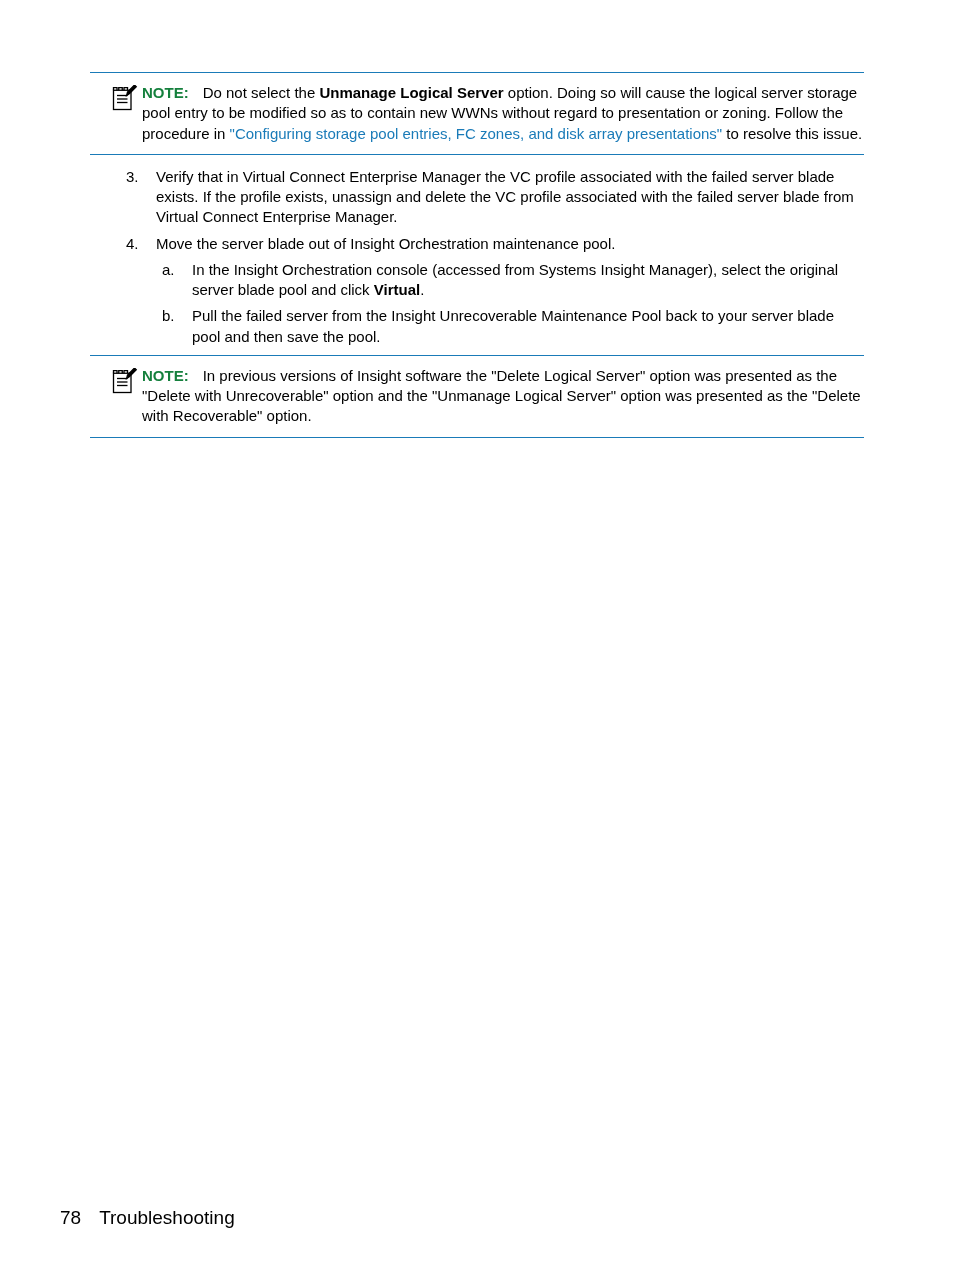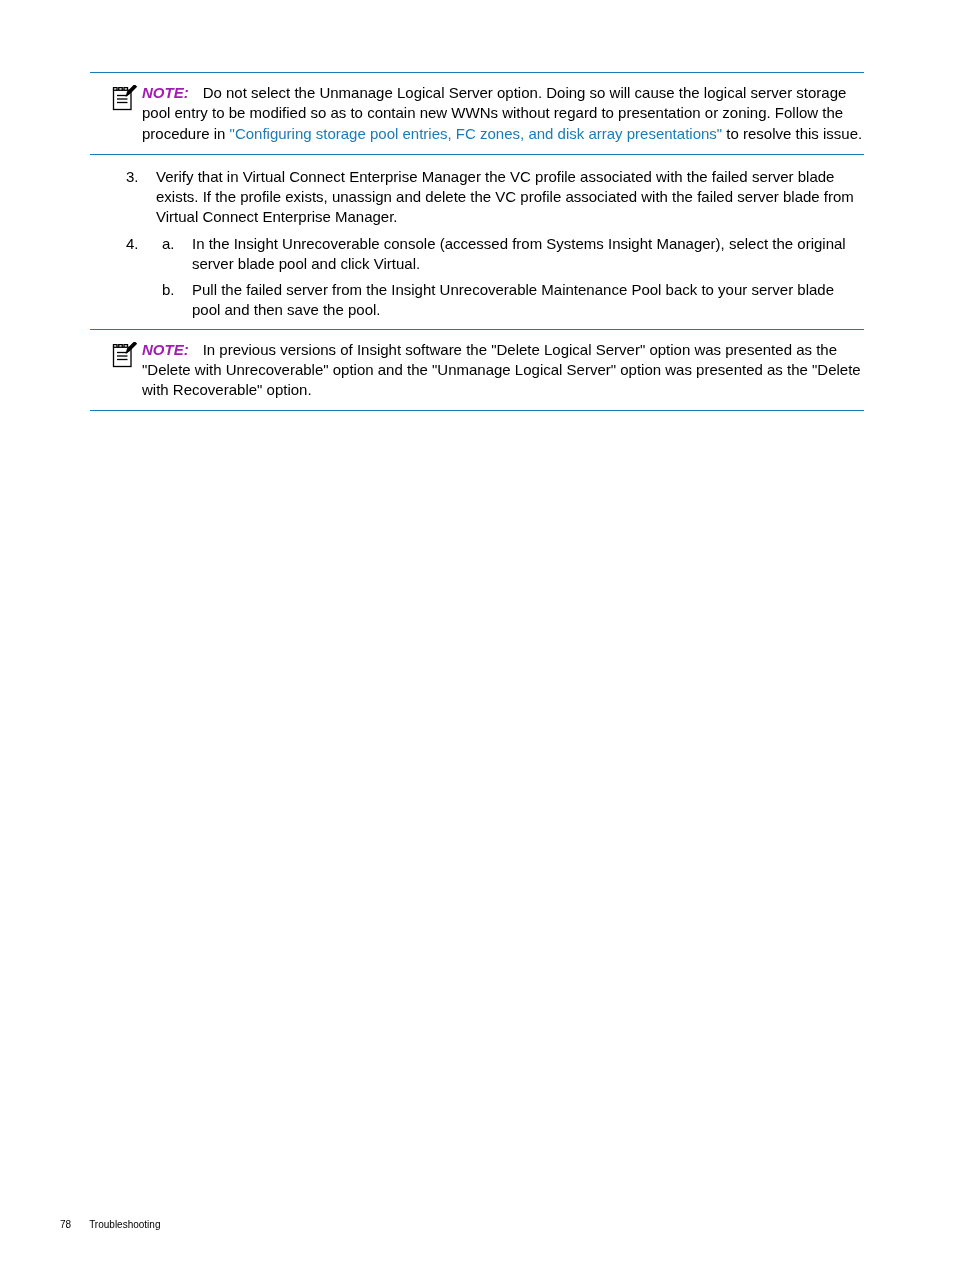--- a/index.html
+++ b/index.html
@@ -34,26 +34,25 @@
     .note-icon svg {
       width: 28px;
       height: 28px;
     }
     .note-text {
       flex: 1;
       color: #000;
     }
     .note-label {
       font-weight: bold;
-      color: #a21caf;
+      color: #15803d;
       margin-right: 14px;
-      font-style: italic;
     }
     .bold {
-      font-weight: normal;
+      font-weight: bold;
     }
     .link {
       color: #1a7bb8;
     }
     ol.main-list {
       list-style: none;
       margin: 6px 0 0 0;
       padding-left: 66px;
     }
     ol.main-list > li {
@@ -77,21 +76,21 @@
     }
     ol.sub-list > li .letter {
       position: absolute;
       left: -30px;
       top: 0;
     }
     .footer {
       position: absolute;
       bottom: 40px;
       left: 60px;
-      font-size: 10px;
+      font-size: 19px;
     }
     .page-num {
       margin-right: 18px;
     }
   </style>
 </head>
 <body>
 
 <div class="note-block">
   <div class="note-icon">
@@ -109,24 +108,25 @@
   </div>
 </div>
 
 <ol class="main-list">
   <li>
     <span class="num">3.</span>
     <span>Verify that in Virtual Connect Enterprise Manager the VC profile associated with the failed server blade exists. If the profile exists, unassign and delete the VC profile associated with the failed server blade from Virtual Connect Enterprise Manager.</span>
   </li>
   <li>
     <span class="num">4.</span>
+    <span>Move the server blade out of Insight Orchestration maintenance pool.</span>
     <ol class="sub-list">
       <li>
         <span class="letter">a.</span>
-        <span>In the Insight Unrecoverable console (accessed from Systems Insight Manager), select the original server blade pool and click </span><span class="bold">Virtual</span><span>.</span>
+        <span>In the Insight Orchestration console (accessed from Systems Insight Manager), select the original server blade pool and click </span><span class="bold">Virtual</span><span>.</span>
       </li>
       <li>
         <span class="letter">b.</span>
         <span>Pull the failed server from the Insight Unrecoverable Maintenance Pool back to your server blade pool and then save the pool.</span>
       </li>
     </ol>
   </li>
 </ol>
 
 <div class="note-block">

